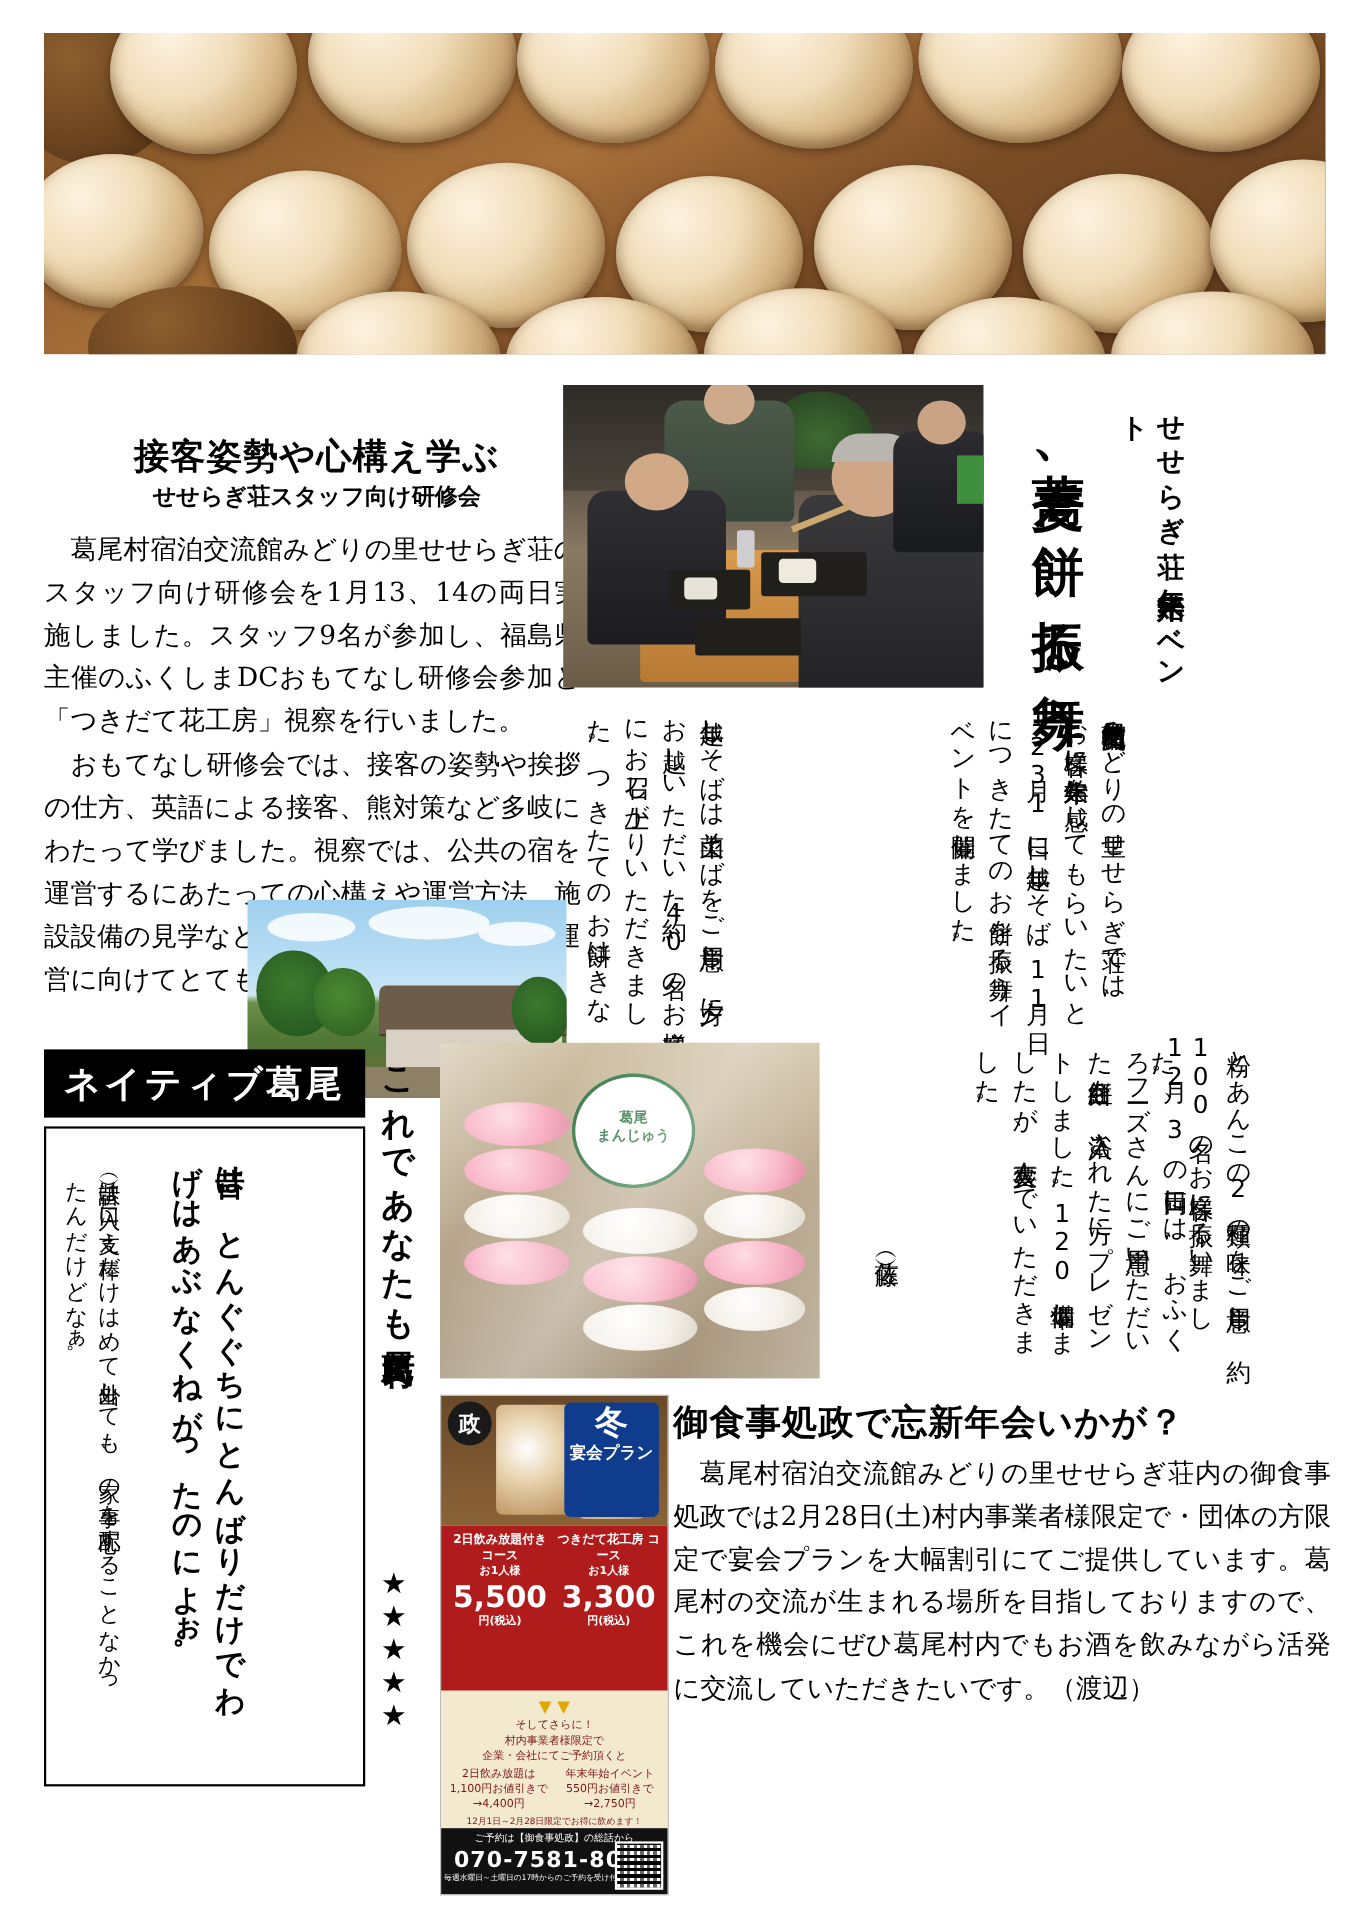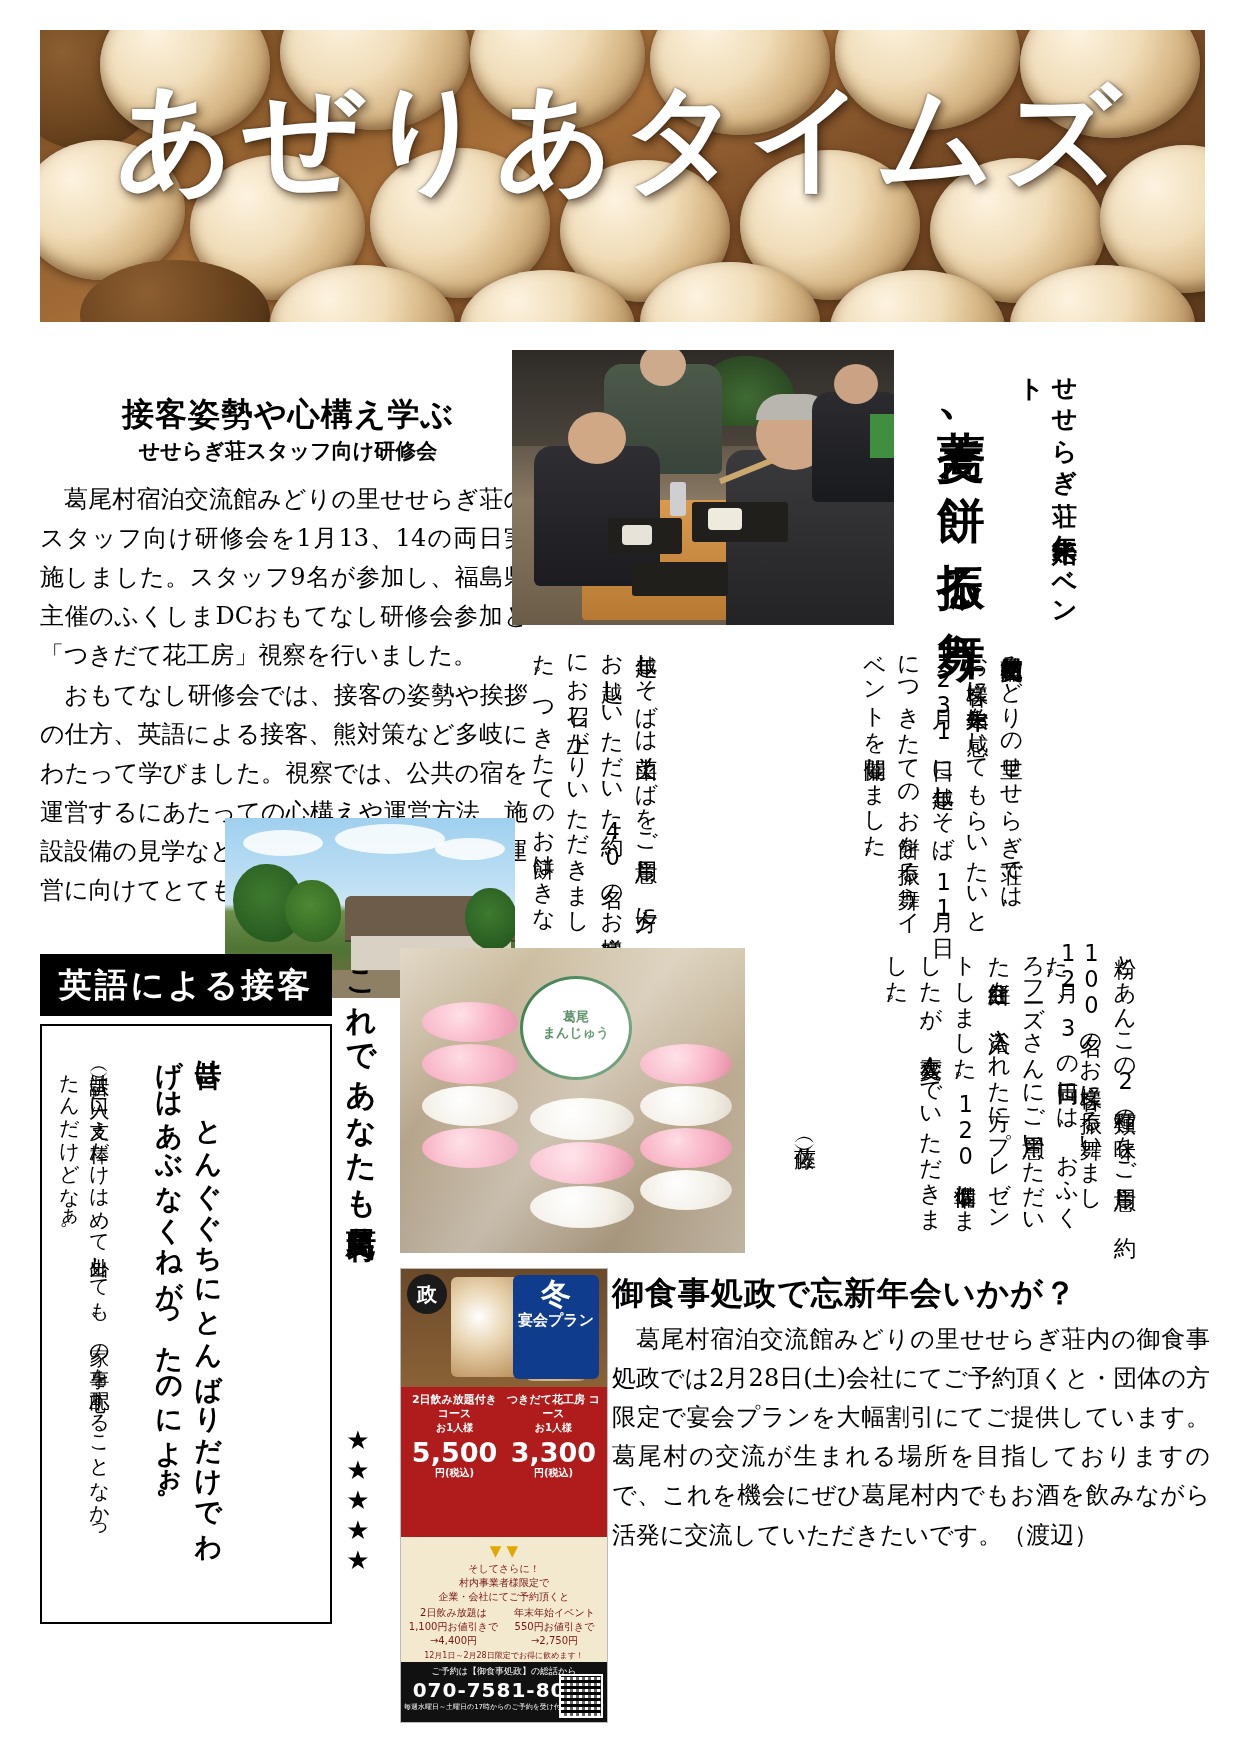--- a/index.html
+++ b/index.html
@@ -223,21 +223,20 @@
   <div class="mochi" style="left:700px; top:120px; width:180px; height:150px;"></div>
   <div class="mochi" style="left:890px; top:128px; width:175px; height:145px;"></div>
   <div class="mochi" style="left:1060px;top:115px; width:170px; height:148px;"></div>
   <div class="dark" style="left:40px;  top:230px; width:190px; height:110px;"></div>
   <div class="mochi" style="left:230px; top:235px; width:185px; height:120px;"></div>
   <div class="mochi" style="left:420px; top:240px; width:175px; height:115px;"></div>
   <div class="mochi" style="left:600px; top:232px; width:180px; height:120px;"></div>
   <div class="mochi" style="left:790px; top:240px; width:175px; height:118px;"></div>
   <div class="mochi" style="left:970px; top:235px; width:185px; height:120px;"></div>
 
-  <div class="masthead-title">あぜりあタイムズ</div>
 </div>
 
 <div class="art1-title">接客姿勢や心構え学ぶ</div>
 <div class="art1-sub">せせらぎ荘スタッフ向け研修会</div>
 
 <div class="art1-body">
   <p>葛尾村宿泊交流館みどりの里せせらぎ荘のスタッフ向け研修会を1月13、14の両日実施しました。スタッフ9名が参加し、福島県主催のふくしまDCおもてなし研修会参加と「つきだて花工房」視察を行いました。</p>
   <p>おもてなし研修会では、接客の姿勢や挨拶の仕方、英語による接客、熊対策など多岐にわたって学びました。視察では、公共の宿を運営するにあたっての心構えや運営方法、施設設備の見学などを行い、今後のより良い運営に向けてとても参考になりました。</p>
 </div>
 <div class="art1-credit">（米谷）</div>
@@ -284,21 +283,21 @@
 
 <div class="vtext v-head-small">せせらぎ荘 年末年始イベント</div>
 <div class="vtext v-head-big">蕎麦、餅 振る舞う</div>
 
 <div class="vtext evt-col" style="left:858px; top:640px; height:285px;">葛尾村宿泊交流館みどりの里せせらぎ荘では、お客様に年末年始を感じてもらいたいと12月31日に年越しそば、1月1日につきたてのお餅を振る舞うイベントを開催しました。</div>
 <div class="vtext evt-col" style="left:527px; top:638px; height:288px;">年越しそばは山菜そばをご用意し、夕方にお越しいただいた約40名のお客様にお召し上がりいただきました。つきたてのお餅はきな</div>
 <div class="vtext evt-col" style="left:1040px; top:940px; height:290px;">粉とあんこの2種類の味をご用意し、約100名のお客様に振る舞いました。</div>
 <div class="vtext evt-col" style="left:880px; top:940px; height:290px;">1月2、3の両日には、おふくろフーズさんにご用意いただいた紅白餅を、入浴された方にプレゼントしました。120個準備しましたが、大変喜んでいただきました。</div>
 <div class="vtext" style="position:absolute;left:790px;top:1130px;height:110px;font-size:22px;">（佐藤）</div>
 
-<div class="native-bar">英語による接客</div>
+<div class="native-bar">ネイティブ葛尾</div>
 <div class="native-box"></div>
 <div class="vtext native-main">昔は、とんぐぐちにとんばりだけでわげはあぶなくねがったのによぉ。</div>
 <div class="vtext native-note">（訳）昔は入口に支え棒だけはめて外出しても、家の事を心配することなかったんだけどなぁ。</div>
 <div class="vtext catch-vert">これであなたも葛尾村民！</div>
 <div class="vtext stars">★★★★★</div>
 
 <div class="photo-manju">
   <div class="pm-pink" style="left:22px;top:54px;width:96px;height:40px;"></div>
   <div class="pm-pink" style="left:22px;top:96px;width:96px;height:40px;"></div>
   <div class="pm-white" style="left:22px;top:138px;width:96px;height:40px;"></div>
@@ -363,14 +362,14 @@
   <div class="fl-tel">
     <div class="lbl">ご予約は【御食事処政】の総話から</div>
     <div class="num">070-7581-8038</div>
     <div style="font-size:7px;">毎週水曜日～土曜日の17時からのご予約を受け付けております</div>
     <div class="fl-qr"></div>
   </div>
 </div>
 
 <div class="art3-title">御食事処政で忘新年会いかが？</div>
 <div class="art3-body">
-  <p>葛尾村宿泊交流館みどりの里せせらぎ荘内の御食事処政では2月28日(土)会社にてご予約頂くと・団体の方限定で宴会プランを大幅割引にてご提供しています。葛尾村の交流が生まれる場所を目指しておりますので、これを機会にぜひ葛尾村内でもお酒を飲みながら活発に交流していただきたいです。（渡辺）</p>
+  <p>葛尾村宿泊交流館みどりの里せせらぎ荘内の御食事処政では2月28日(土)村内事業者様限定で・団体の方限定で宴会プランを大幅割引にてご提供しています。葛尾村の交流が生まれる場所を目指しておりますので、これを機会にぜひ葛尾村内でもお酒を飲みながら活発に交流していただきたいです。（渡辺）</p>
 </div>
 
 </body></html>

